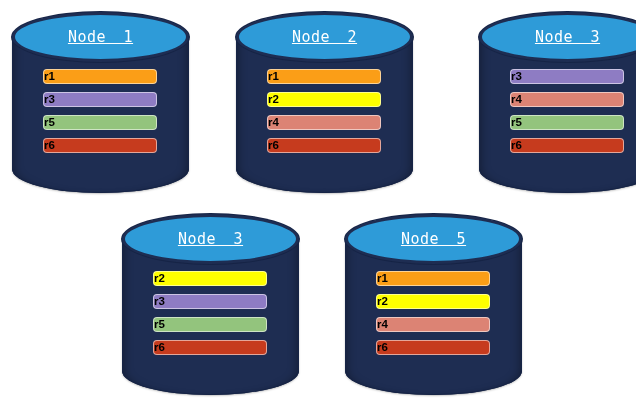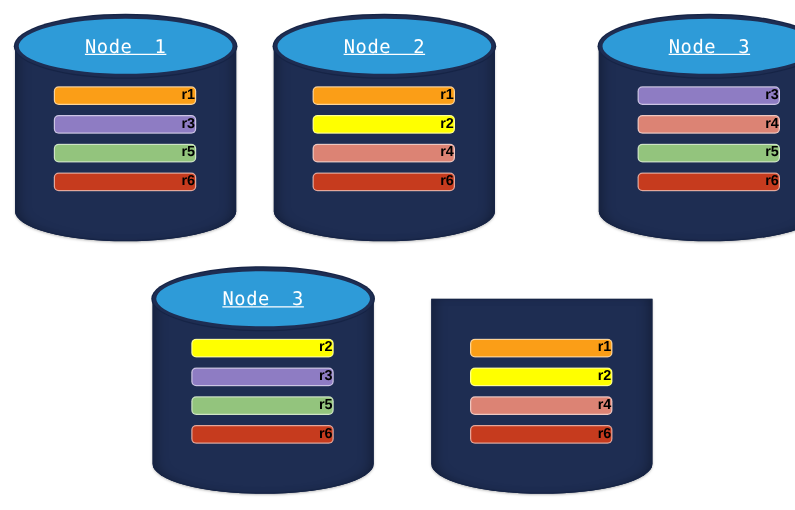--- a/index.html
+++ b/index.html
@@ -14,21 +14,21 @@
     background: var(--page-bg, #ffffff);
     overflow: hidden;
     font-family: "Liberation Sans", sans-serif;
   }
   .node {
     position: absolute;
     width: 177px;
     height: 181px;
   }
   .pos-1 { left: 12px;  top: 12px; }
-  .pos-2 { left: 219px; top: 12px; }
+  .pos-2 { left: 236px; top: 12px; }
   .pos-3 { left: 443px; top: 12px; margin-left: 36px; }
   .pos-4 { left: 122px; top: 214px; }
   .pos-5 { left: 345px; top: 214px; }
 
   .cyl-body {
     position: absolute;
     left: 0; right: 0;
     top: 25px; bottom: 0;
     background: var(--cylinder-body, #1E2D52);
     border-radius: 0 0 50% 50% / 0 0 24px 24px;
@@ -72,21 +72,21 @@
     z-index: 3;
   }
   .bar {
     height: 13px;
     border-radius: 4px;
     border: 1.5px solid rgba(255,255,255,0.55);
     font-family: "Liberation Sans", sans-serif;
     font-weight: bold;
     font-size: 11.5px;
     line-height: 13px;
-    text-align: right;
+    text-align: left;
     color: var(--bar-text, #000000);
   }
 </style>
 </head>
 <body>
 
 <div class="canvas">
 
   <div class="node pos-1">
     <div class="cyl-body"></div>
@@ -135,20 +135,23 @@
     <div class="bars">
       <div class="bar" style="background: rgb(255, 255, 0);">r2</div>
       <div class="bar" style="background: rgb(142, 124, 195);">r3</div>
       <div class="bar" style="background: rgb(147, 196, 125);">r5</div>
       <div class="bar" style="background: rgb(198, 59, 30);">r6</div>
     </div>
   </div>
 
   <div class="node pos-5">
     <div class="cyl-body"></div>
+    <div class="cyl-top">
+      <span class="node-label">Node 5</span>
+    </div>
     <div class="bars">
       <div class="bar" style="background: rgb(251, 158, 23);">r1</div>
       <div class="bar" style="background: rgb(255, 255, 0);">r2</div>
       <div class="bar" style="background: rgb(220, 131, 116);">r4</div>
       <div class="bar" style="background: rgb(198, 59, 30);">r6</div>
     </div>
   </div>
 
 </div>
 

